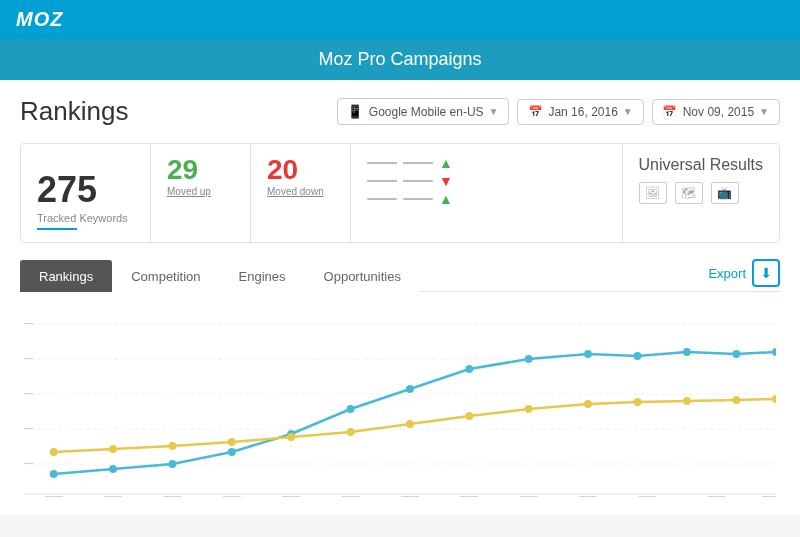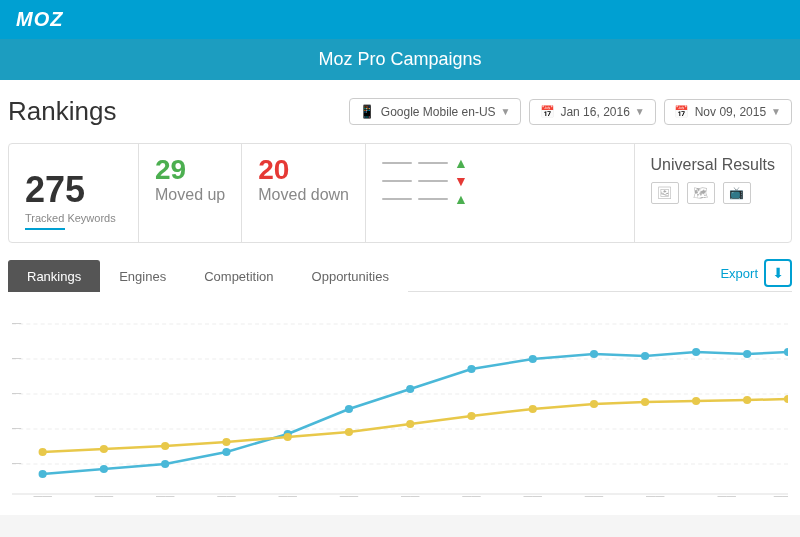--- a/index.html
+++ b/index.html
@@ -28,21 +28,21 @@
     }
     .campaign-title {
       color: white;
       font-size: 18px;
       font-weight: 400;
     }
 
     
     .main-content {
       background: white;
-      padding: 16px 8px;
+      padding: 16px 20px;
     }
 
     
     .header-row {
       display: flex;
       align-items: center;
       justify-content: space-between;
       margin-bottom: 16px;
     }
     .page-title {
@@ -112,23 +112,24 @@
       color: #4caf50;
       line-height: 1;
     }
     .stat-number-red {
       font-size: 28px;
       font-weight: 600;
       color: #e53935;
       line-height: 1;
     }
     .stat-sublabel {
-      font-size: 16px;
+      font-size: 10px;
       color: #888;
       margin-top: 2px;
+      text-decoration: underline;
     }
 
     .keyword-rankings-block {
       padding: 12px 16px;
       border-right: 1px solid #e0e0e0;
       flex: 1;
     }
     .kr-title {
       font-size: 12px;
       color: #555;
@@ -343,22 +344,22 @@
         <div class="ur-icon-box">🗺</div>
         <div class="ur-icon-box">📺</div>
       </div>
     </div>
 
   </div>
 
   <div class="tabs-row">
     <div class="tabs-list">
       <div class="tab active">Rankings</div>
+      <div class="tab">Competition</div>
       <div class="tab">Engines</div>
-      <div class="tab">Competition</div>
       <div class="tab">Opportunities</div>
     </div>
     <div class="export-btn">
       <span>Export</span>
       <div class="export-icon">⬇</div>
     </div>
   </div>
 
   <div class="chart-section">
     <div class="chart-container">

